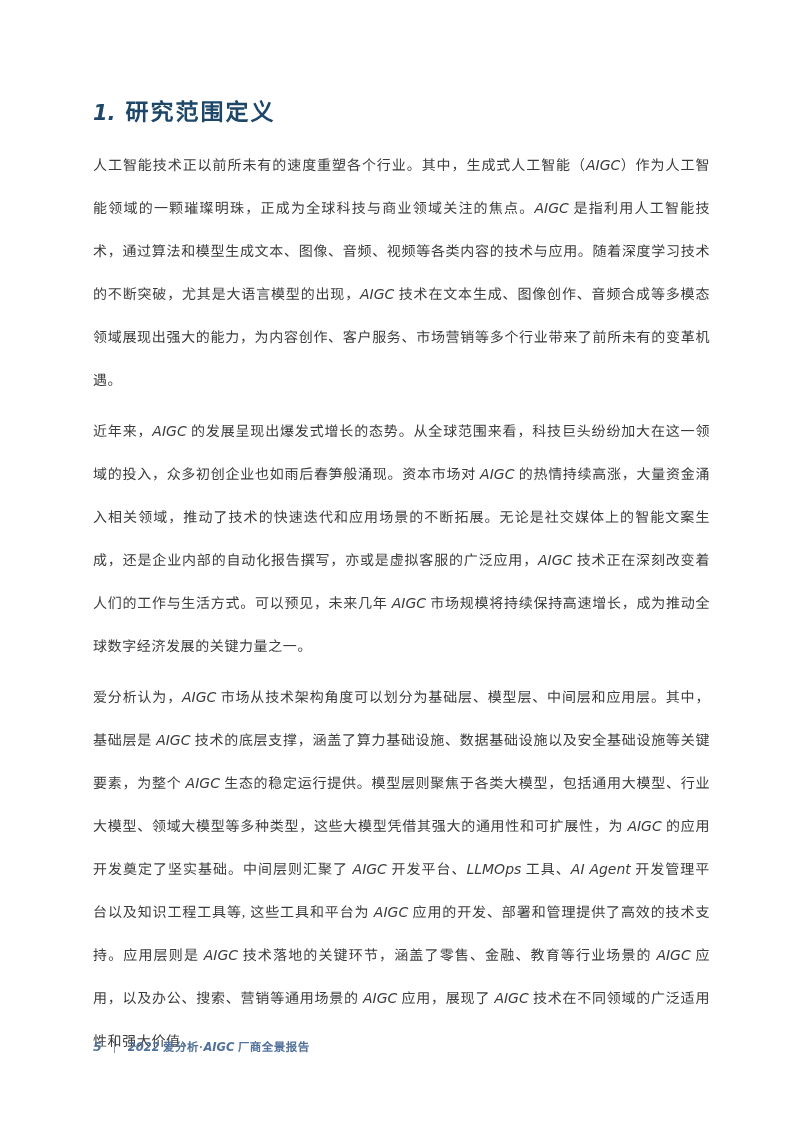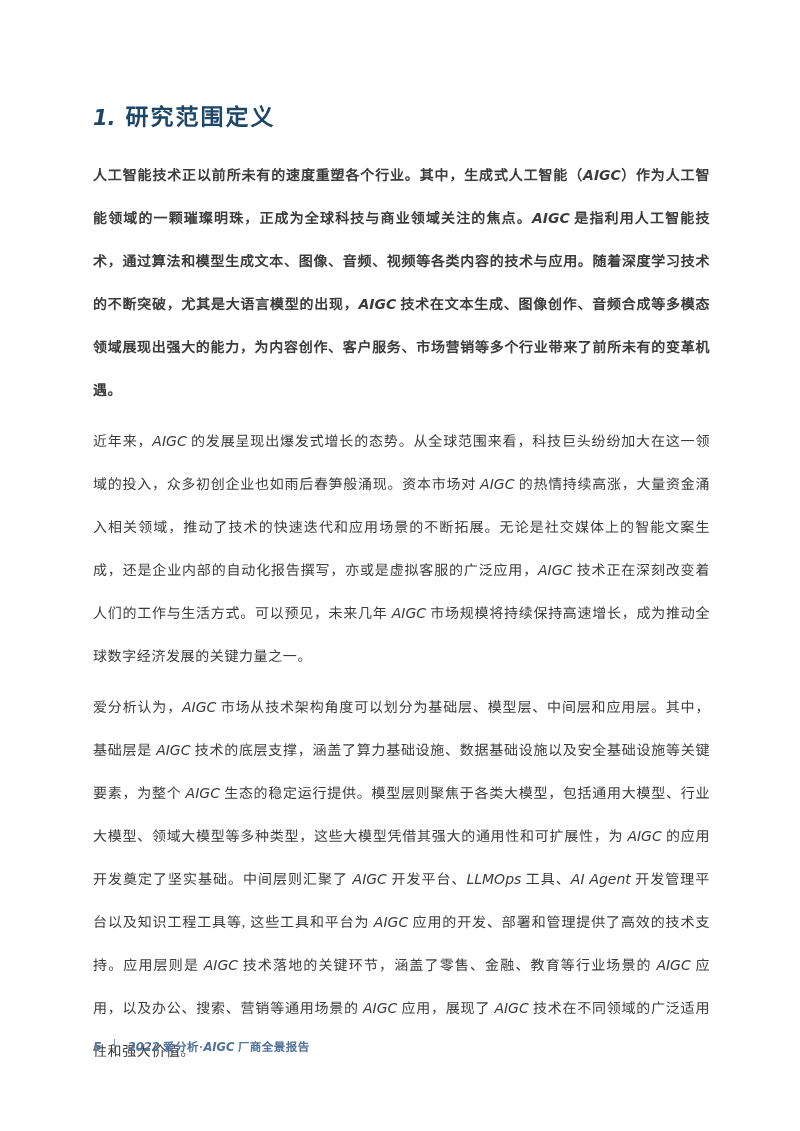--- a/index.html
+++ b/index.html
@@ -19,21 +19,21 @@
     inset: 0;
     background: #ffffff;
   }
   .content {
     padding: 0 90px 0 93px;
   }
   h1.section-heading {
     margin: 0;
     padding-top: 101px;
     font-size: 23px;
-    line-height: 34px;
+    line-height: 24px;
     font-weight: 600;
     color: #1d4668;
     letter-spacing: 2px;
     font-family: "Liberation Serif", "DejaVu Serif", serif;
   }
   h1.section-heading .h-num {
     font-family: "DejaVu Sans", sans-serif;
     font-style: italic;
     font-weight: 600;
     letter-spacing: 0;
@@ -50,21 +50,20 @@
   p.body-para {
     margin: 0 0 8px 0;
     font-size: 14px;
     line-height: 43px;
     text-align: justify;
     color: #3c3c3c;
     letter-spacing: 0.6px;
   }
   p.body-para:first-of-type {
     margin-top: 19px;
-    font-weight: bold;
   }
   
   .latin {
     font-family: "DejaVu Sans", sans-serif;
     font-style: italic;
     letter-spacing: 0;
   }
   .footer {
     position: absolute;
     left: 93px;

